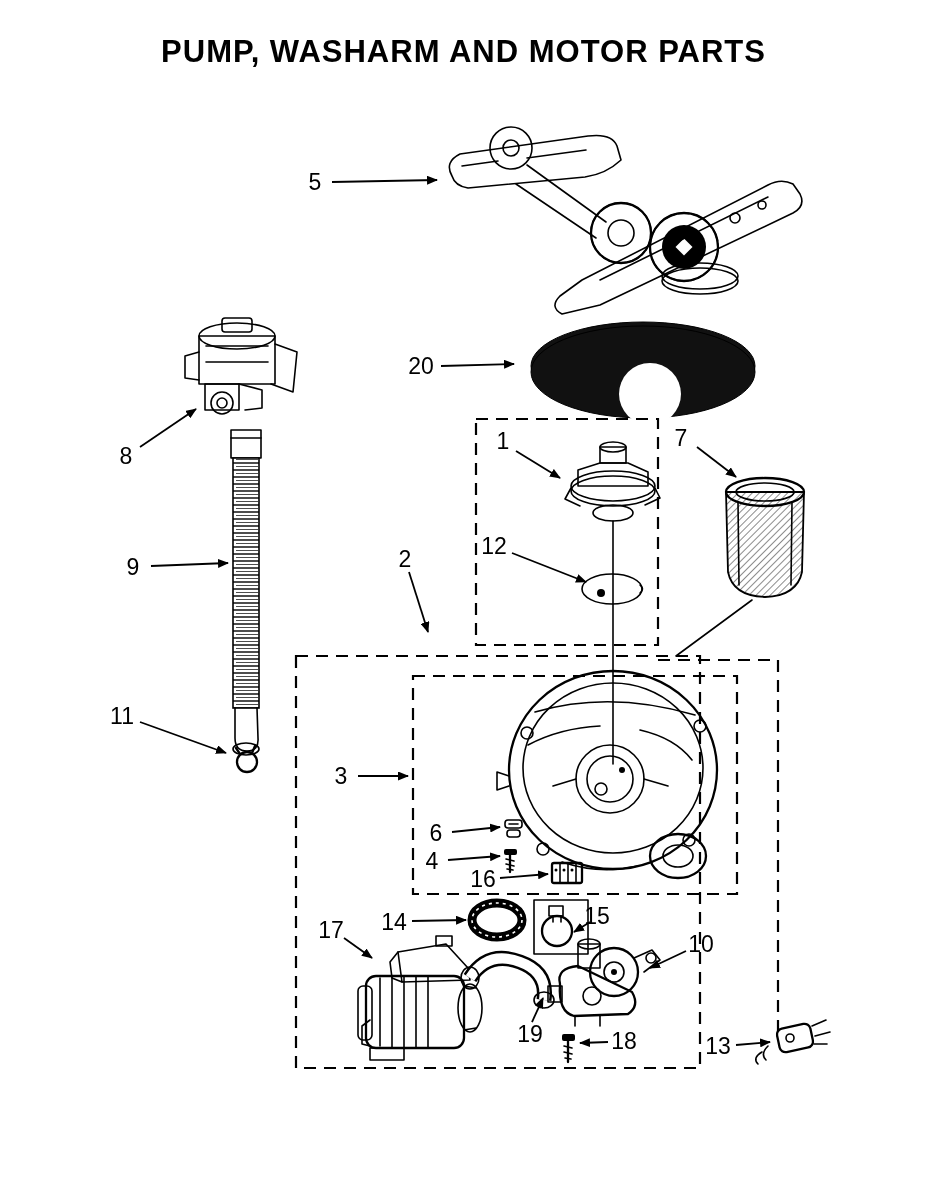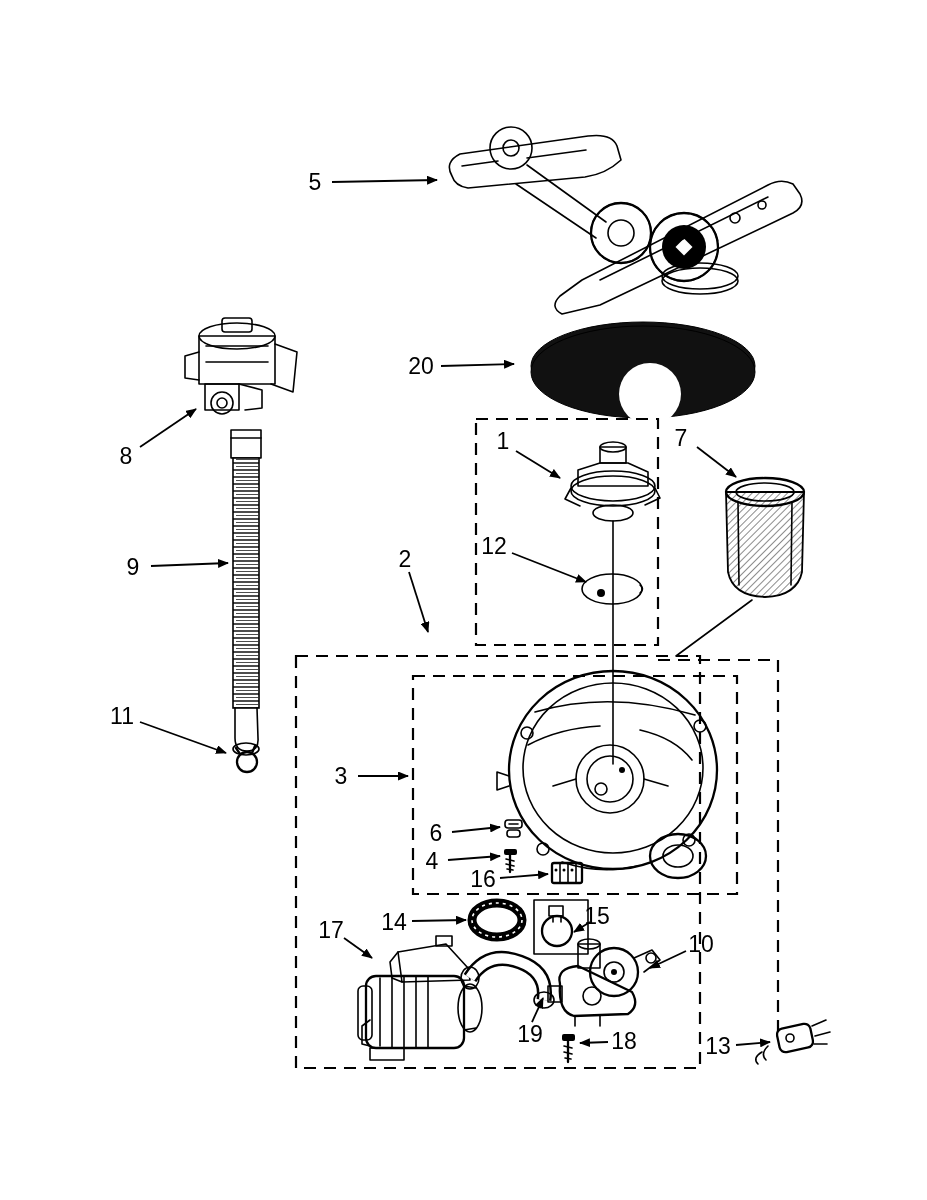--- a/index.html
+++ b/index.html
@@ -43,20 +43,21 @@
     fill: #000;
     text-anchor: middle;
     dominant-baseline: central;
   }
 </style>
 </head>
 <body>
 
 <div class="page">
 
+  <h1>PUMP, WASHARM AND MOTOR PARTS</h1>
 
   <svg class="canvas" width="927" height="1200" viewBox="0 0 927 1200">
 
     <defs>
       <marker id="arr" markerWidth="11" markerHeight="9" refX="10" refY="4.5" orient="auto" markerUnits="userSpaceOnUse">
         <path d="M0,0 L11,4.5 L0,9 Z" fill="#000"></path>
       </marker>
       <pattern id="hatch" width="5" height="5" patternUnits="userSpaceOnUse" patternTransform="rotate(45)">
         <line x1="0" y1="0" x2="0" y2="5" stroke="#000" stroke-width="0.9"></line>
       </pattern>

